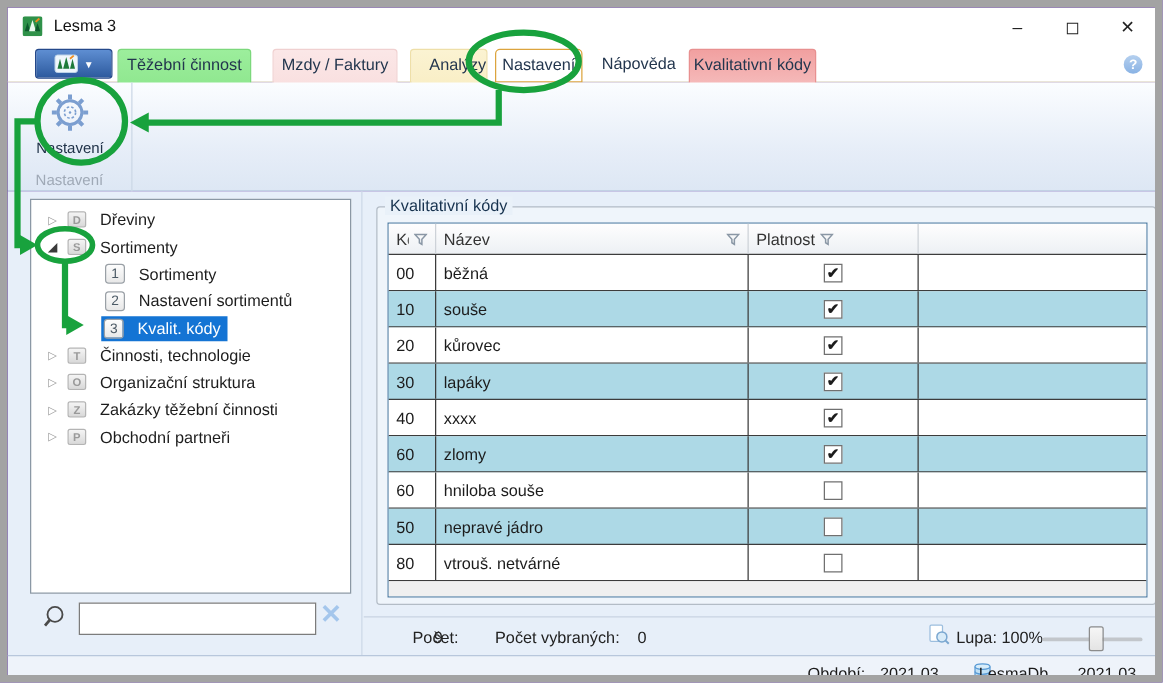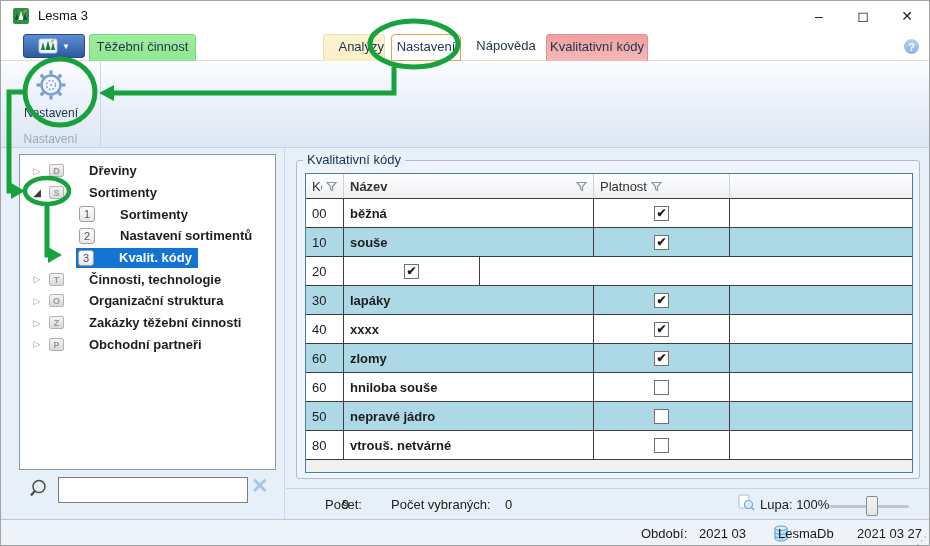--- a/index.html
+++ b/index.html
@@ -1,18 +1,18 @@
 <!DOCTYPE html>
 <html><head>
 <meta charset="utf-8">
 <style>
   * { margin:0; padding:0; box-sizing:border-box; }
   body { font-family:"Liberation Sans", sans-serif; background:#fff; }
   #app { position:relative; width:930px; height:546px; background:#4c1d95;
-         border:1px solid #a3a3a3; overflow:hidden; font-size:13px; color:#1c1c1c; }
+         border:6px solid #a3a3a3; overflow:hidden; font-size:13px; color:#1c1c1c; }
 
   
   .titlebar { position:absolute; left:0; top:0; width:100%; height:30px; background:#fff; }
   .app-icon { position:absolute; left:12px; top:7px; }
   .title-text { position:absolute; left:37px; top:7px; font-size:13px; color:#111; }
   .win-btn { position:absolute; top:0; width:44px; height:29px; display:flex;
              align-items:center; justify-content:center; font-size:14px; color:#222; cursor:default; }
   .win-min { right:88px; } .win-max { right:44px; } .win-close { right:0; }
 
   
@@ -55,21 +55,21 @@
   .trow { height:21.7px; display:flex; align-items:center; cursor:default; }
   .exp { width:14px; margin-left:10px; text-align:center; font-size:9px; color:#9a9a9a; }
   .exp.open { color:#3a3a3a; font-size:10px; }
   .trow.child .exp { margin-left:42px; }
   .badge-letter { width:15px; height:13px; margin-left:5px; border-radius:2px; flex:0 0 auto;
                   background:linear-gradient(#f4f4f4,#d9d9d9); border:1px solid #b4b4b4;
                   color:#9a9a9a; font-size:9px; font-weight:bold; text-align:center; line-height:12px; }
   .badge-num { width:16px; height:16px; margin-left:3px; border-radius:3px; flex:0 0 auto;
                background:linear-gradient(#fdfdfd,#e8e8e8); border:1px solid #9aa0a6;
                color:#4c5a66; font-size:11px; text-align:center; line-height:15px; }
-  .tlabel { margin-left:25px; font-size:13px; color:#1d1d1d; white-space:nowrap;font-weight:bold; }
+  .tlabel { margin-left:11px; font-size:13px; color:#1d1d1d; white-space:nowrap; }
   .hl { display:flex; align-items:center; background:#1474d4; padding:2px 6px 2px 2px; }
   .hl .tlabel { color:#fff; }
   .hl .badge-num { margin-left:0; }
 
   
   .search-ico { position:absolute; left:26px; top:330px; }
   .search-input { position:absolute; left:57px; top:329px; width:190px; height:26px;
                   border:1px solid #7c7c7c; background:#fff; font-family:inherit; font-size:13px; padding:0 5px; }
   .clear-x { position:absolute; left:250px; top:326px; font-size:21px; font-weight:bold; color:#a4c6ec; cursor:default; }
 
@@ -79,21 +79,21 @@
   .legend { position:absolute; left:6px; top:-9px; padding:0 4px; background:#e9f1f9;
             font-size:13px; color:#16324e; }
 
   
   .grid { position:absolute; left:8px; top:12px; width:608px; border:1px solid #4c7ba3; background:#fff; }
   .ghead { display:flex; height:25px; background:linear-gradient(#fefefe,#edf0f4);
            border-bottom:1px solid #3c3c3c; align-items:center; }
   .hc { height:100%; display:flex; align-items:center; padding:0 6px; font-size:13px; color:#333;
         border-right:1px solid #cdd2d8; }
   .hc:last-child { border-right:none; }
-  .c1 { width:38px; } .c2 { width:250px;font-weight:bold; } .c3 { width:136px; } .c4 { flex:1; }
+  .c1 { width:38px; } .c2 { width:250px; } .c3 { width:136px; } .c4 { flex:1; }
   .htrunc { max-width:19px; overflow:hidden; white-space:nowrap; display:inline-block; }
   .hc .funnel { margin-left:4px; flex:0 0 auto; }
   .hc.name-col .funnel { margin-left:auto; }
   .grow { display:flex; height:29px; border-bottom:1px solid #3c3c3c; background:#fff; }
   .grow:nth-child(odd) { background:#add9e6; }   
   .gbody .grow:nth-child(even) { background:#add9e6; }
   .gbody .grow:nth-child(odd) { background:#fff; }
   .gc { height:100%; display:flex; align-items:center; padding:0 6px; font-size:13px;
         border-right:1px solid #3c3c3c; }
   .gc.c4 { border-right:none; }
@@ -145,20 +145,21 @@
       <svg width="20" height="16" viewBox="0 0 20 16">
         <rect x="1" y="1" width="18" height="14" rx="2" fill="#eef6fc" stroke="#bcd2e8" stroke-width="0.8"></rect>
         <polygon points="5,4 3,12 7,12" fill="#1d7a3a"></polygon>
         <polygon points="10,2.5 7.5,12 12.5,12" fill="#1d7a3a"></polygon>
         <polygon points="15,4 13,12 17,12" fill="#1d7a3a"></polygon>
         <polyline points="13,4 16,1.5" stroke="#f08c1e" stroke-width="1.4" fill="none"></polyline>
       </svg>
       <span class="caret">▼</span>
     </div>
     <div class="tab tab-1">Těžební činnost</div>
+    <div class="tab tab-2">Mzdy / Faktury</div>
     <div class="tab tab-3">Analýzy</div>
     <div class="tab tab-4">Nastavení</div>
     <div class="tab tab-5">Nápověda</div>
     <div class="tab tab-6">Kvalitativní kódy</div>
     <div class="help-circle">?</div>
   </div>
 
   <div class="ribbon">
     <div class="ribbon-group">
       <div class="gear-btn">
@@ -285,20 +286,21 @@
             <div class="gc c2">souše</div>
             <div class="gc c3 center">
                 <span class="cb">
                   <span>✔</span>
                 </span>
               </div>
             <div class="gc c4"></div>
           </div>
           <div class="grow">
             <div class="gc c1">20</div>
+            <div class="gc c2">kůrovec</div>
             <div class="gc c3 center">
                 <span class="cb">
                   <span>✔</span>
                 </span>
               </div>
             <div class="gc c4"></div>
           </div>
           <div class="grow">
             <div class="gc c1">30</div>
             <div class="gc c2">lapáky</div>

